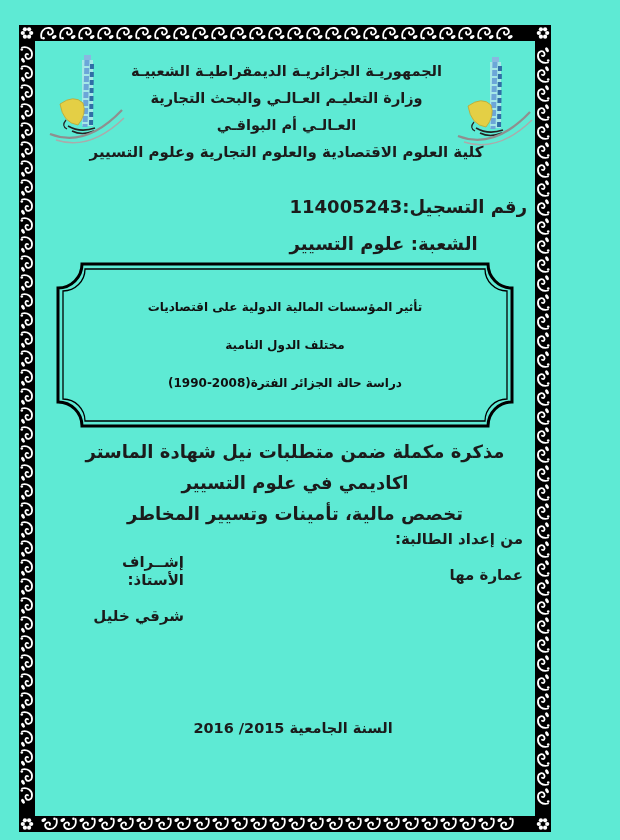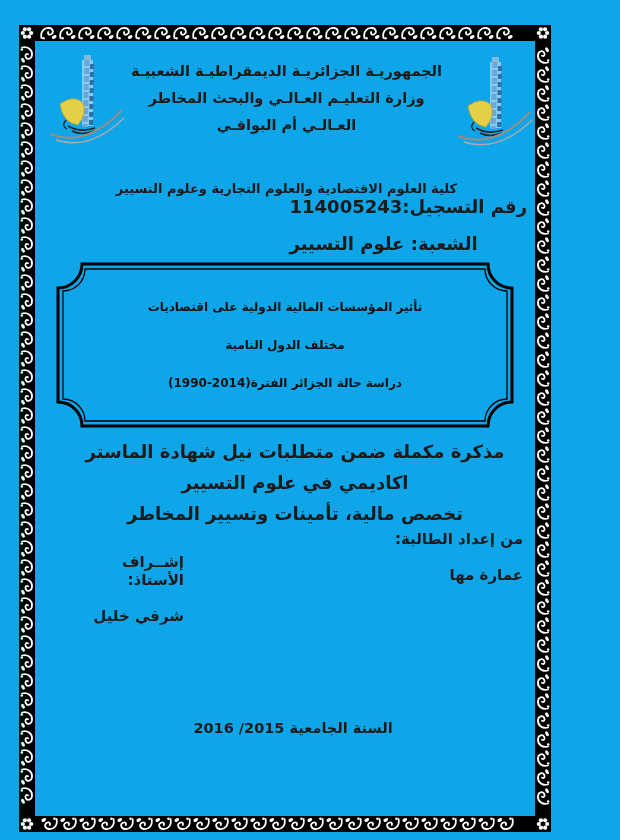--- a/index.html
+++ b/index.html
@@ -1,24 +1,24 @@
 <!DOCTYPE html>
 <html><head>
 <meta charset="utf-8">
 <style>
   html,body{margin:0;padding:0;background:#ffffff;}
   .page{
-    position:relative;width:620px;height:840px;background:#0ea5e9;overflow:hidden;
+    position:relative;width:620px;height:840px;background:#5eead4;overflow:hidden;
     font-family:"DejaVu Sans", sans-serif;color:#1b1b1b;font-weight:bold;
   }
   .abs-svg{position:absolute;left:0;top:0;}
   .logo{position:absolute;left:38px;top:54px;}
   .hdr{position:absolute;left:36px;right:83px;top:58px;text-align:center;direction:rtl;
        font-size:14.5px;line-height:27px;}
-  .hdr .l4{font-size:13px;margin-top:36px;}
+  .hdr .l4{font-size:15px;}
   .reg{position:absolute;right:93px;top:188px;direction:rtl;text-align:left;
        font-size:18px;line-height:37px;}
   .titlebox-svg{position:absolute;left:55px;top:261px;}
   .title-text{position:absolute;left:75px;top:288px;width:420px;direction:rtl;
        text-align:center;font-size:12px;line-height:38px;color:#101010;}
   .memoir{position:absolute;left:50px;right:80px;top:436px;text-align:center;direction:rtl;
        font-size:18px;line-height:31px;}
   .student{position:absolute;right:97px;top:530px;direction:rtl;text-align:right;font-size:15px;}
   .supervisor{position:absolute;left:72px;width:112px;top:553px;direction:rtl;text-align:right;font-size:15px;}
   .credit-name{margin-top:18px;}
@@ -721,39 +721,39 @@
     <line x1="54" y1="10" x2="53" y2="73" stroke="#2f6ea6" stroke-width="4" stroke-dasharray="5 3"></line>
     <path d="M22,50 Q36,40 45,49 Q49,60 40,71 Q25,69 22,50 Z" fill="#e4cf45" stroke="#b9a637" stroke-width="0.8"></path>
     <path d="M28,66 q-5,6 1,9" stroke="#222" stroke-width="1.2" fill="none"></path>
     <path d="M30,72 q12,7 27,2 M34,77 q10,5 22,0" stroke="#222" stroke-width="1.6" fill="none"></path>
     <path d="M12,80 Q48,94 84,56" stroke="#8f8f8f" stroke-width="2.2" fill="none"></path>
     <path d="M18,86 Q52,97 86,64" stroke="#ababab" stroke-width="1.5" fill="none"></path>
   </svg>
 
   <div class="hdr">
     <div>الجمهوريـة الجزائريـة الديمقراطيـة الشعبيـة</div>
-    <div>وزارة التعليـم العـالـي والبحث المخاطر</div>
+    <div>وزارة التعليـم العـالـي والبحث التجارية</div>
     <div>العـالـي أم البواقـي</div>
     <div class="l4">كلية العلوم الاقتصادية والعلوم التجارية وعلوم التسيير</div>
   </div>
 
   <div class="reg">
     <div>رقم التسجيل:114005243</div>
     <div>الشعبة: علوم التسيير</div>
   </div>
 
   <svg class="titlebox-svg" width="460" height="168" viewBox="0 0 460 168">
     <path d="M 27,3 H 433 A 24 24 0 0 0 457 27 V 141 A 24 24 0 0 0 433 165 H 27 A 24 24 0 0 0 3 141 V 27 A 24 24 0 0 0 27 3 Z" fill="none" stroke="#000" stroke-width="3"></path>
     <path d="M 30,8 H 430 A 22 22 0 0 0 452 30 V 138 A 22 22 0 0 0 430 160 H 30 A 22 22 0 0 0 8 138 V 30 A 22 22 0 0 0 30 8 Z" fill="none" stroke="#000" stroke-width="1.3"></path>
   </svg>
 
   <div class="title-text">
     <div>تأثير المؤسسات المالية الدولية على اقتصاديات</div>
     <div>مختلف الدول النامية</div>
-    <div>دراسة حالة الجزائر الفترة(2014-1990)</div>
+    <div>دراسة حالة الجزائر الفترة(2008-1990)</div>
   </div>
 
   <div class="memoir">
     <div>مذكرة مكملة ضمن متطلبات نيل شهادة الماستر اكاديمي في علوم التسيير</div>
     <div>تخصص مالية، تأمينات وتسيير المخاطر</div>
   </div>
 
   <div class="student">
     <div>من إعداد الطالبة:</div>
     <div class="credit-name">عمارة مها</div>

